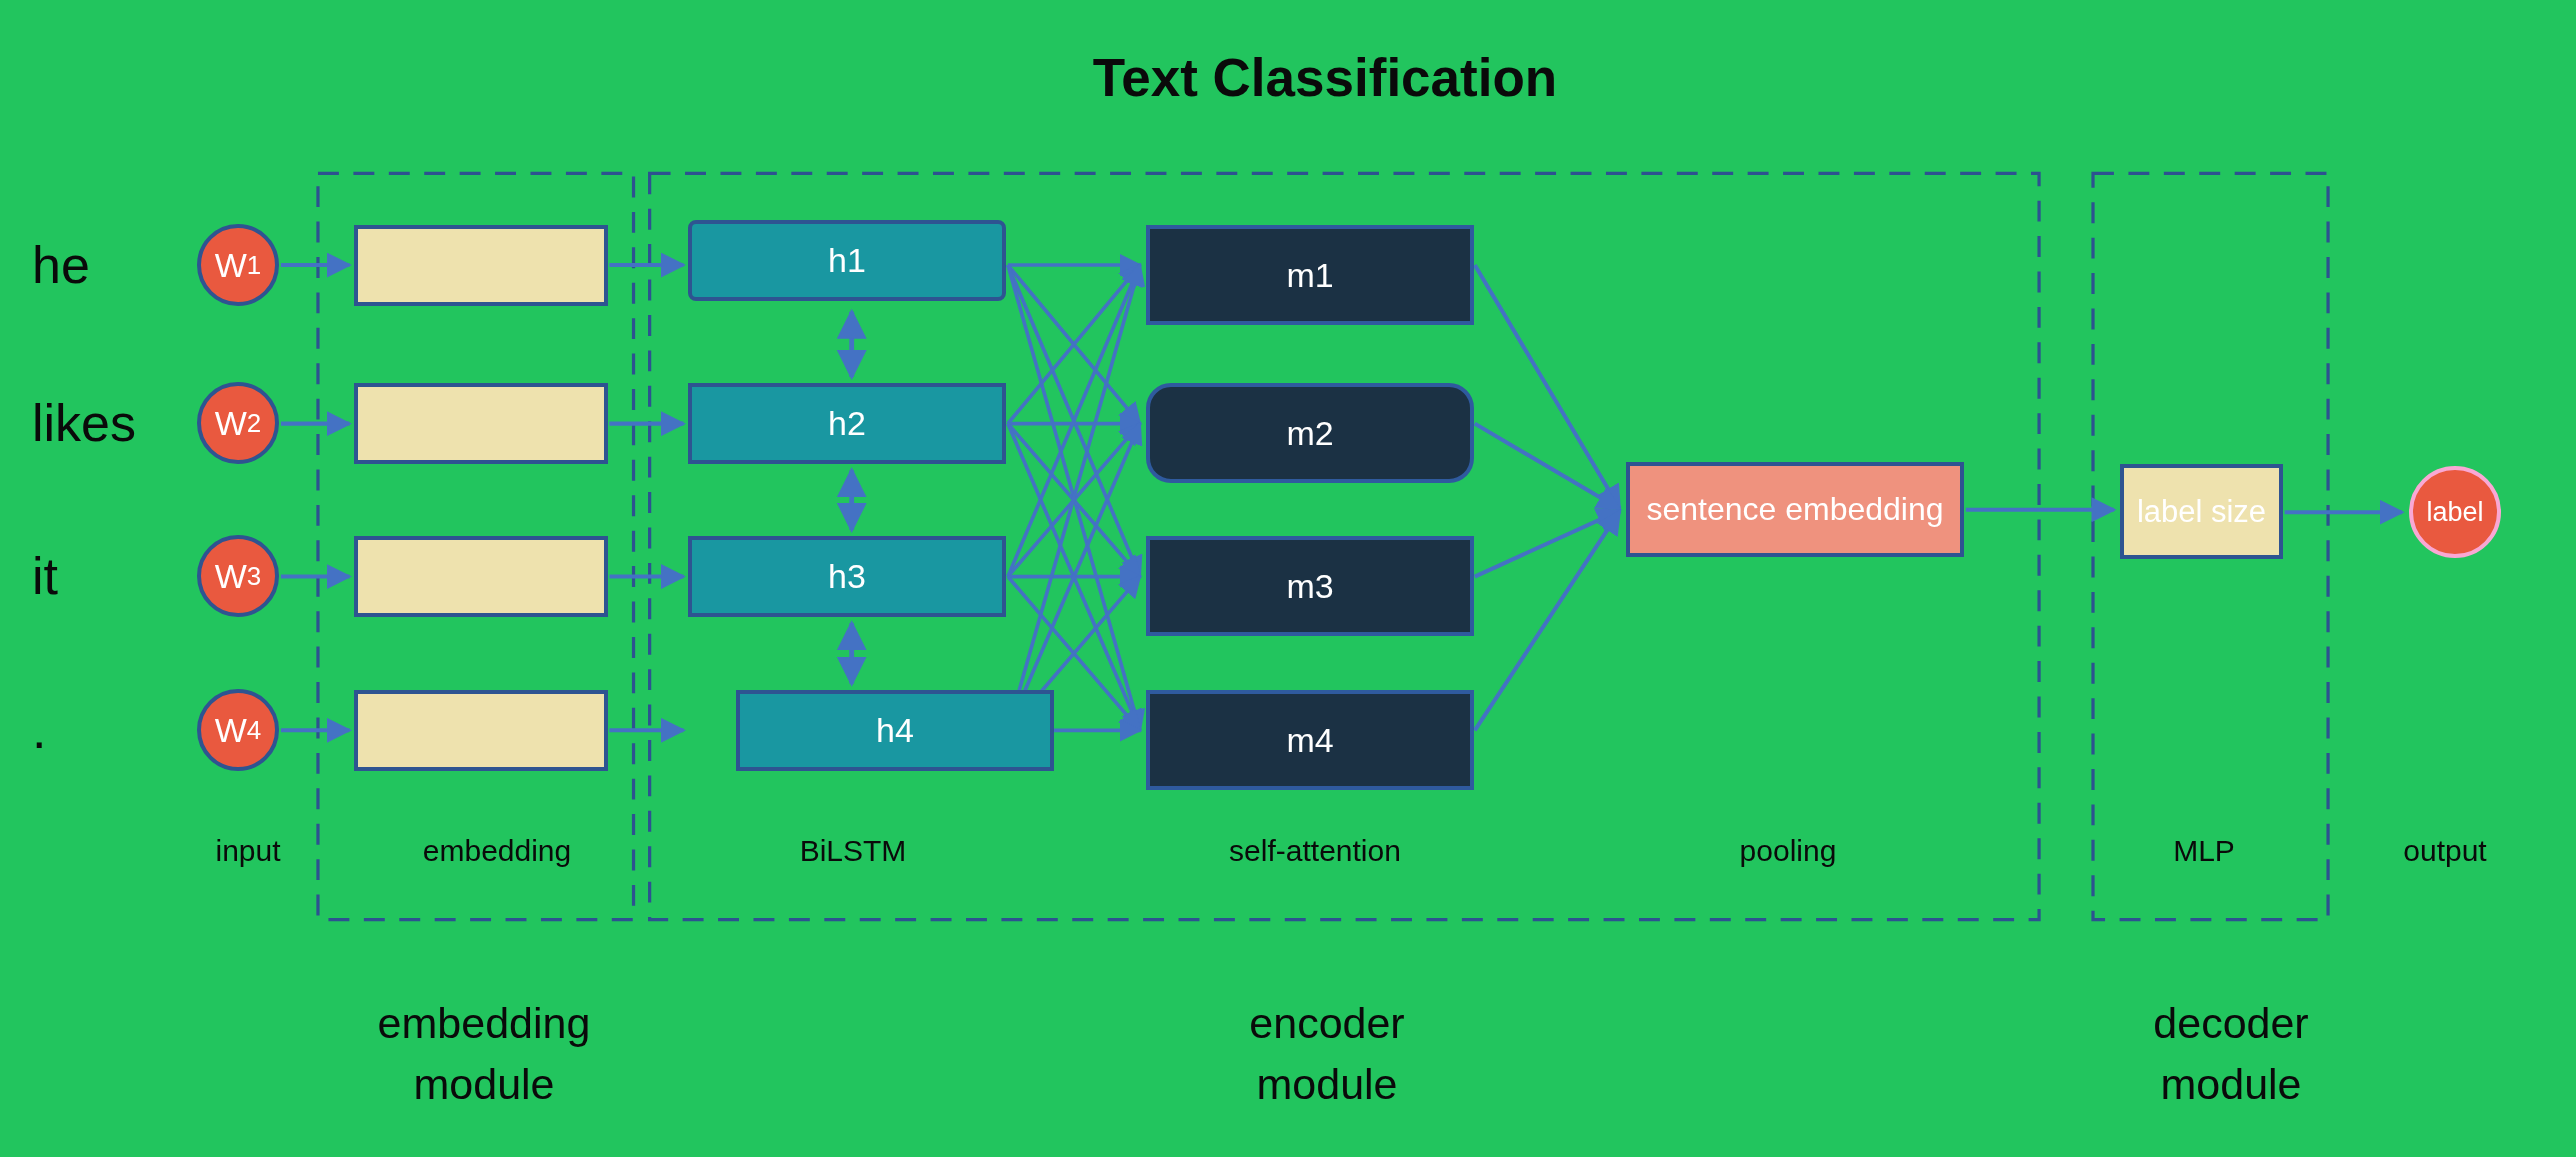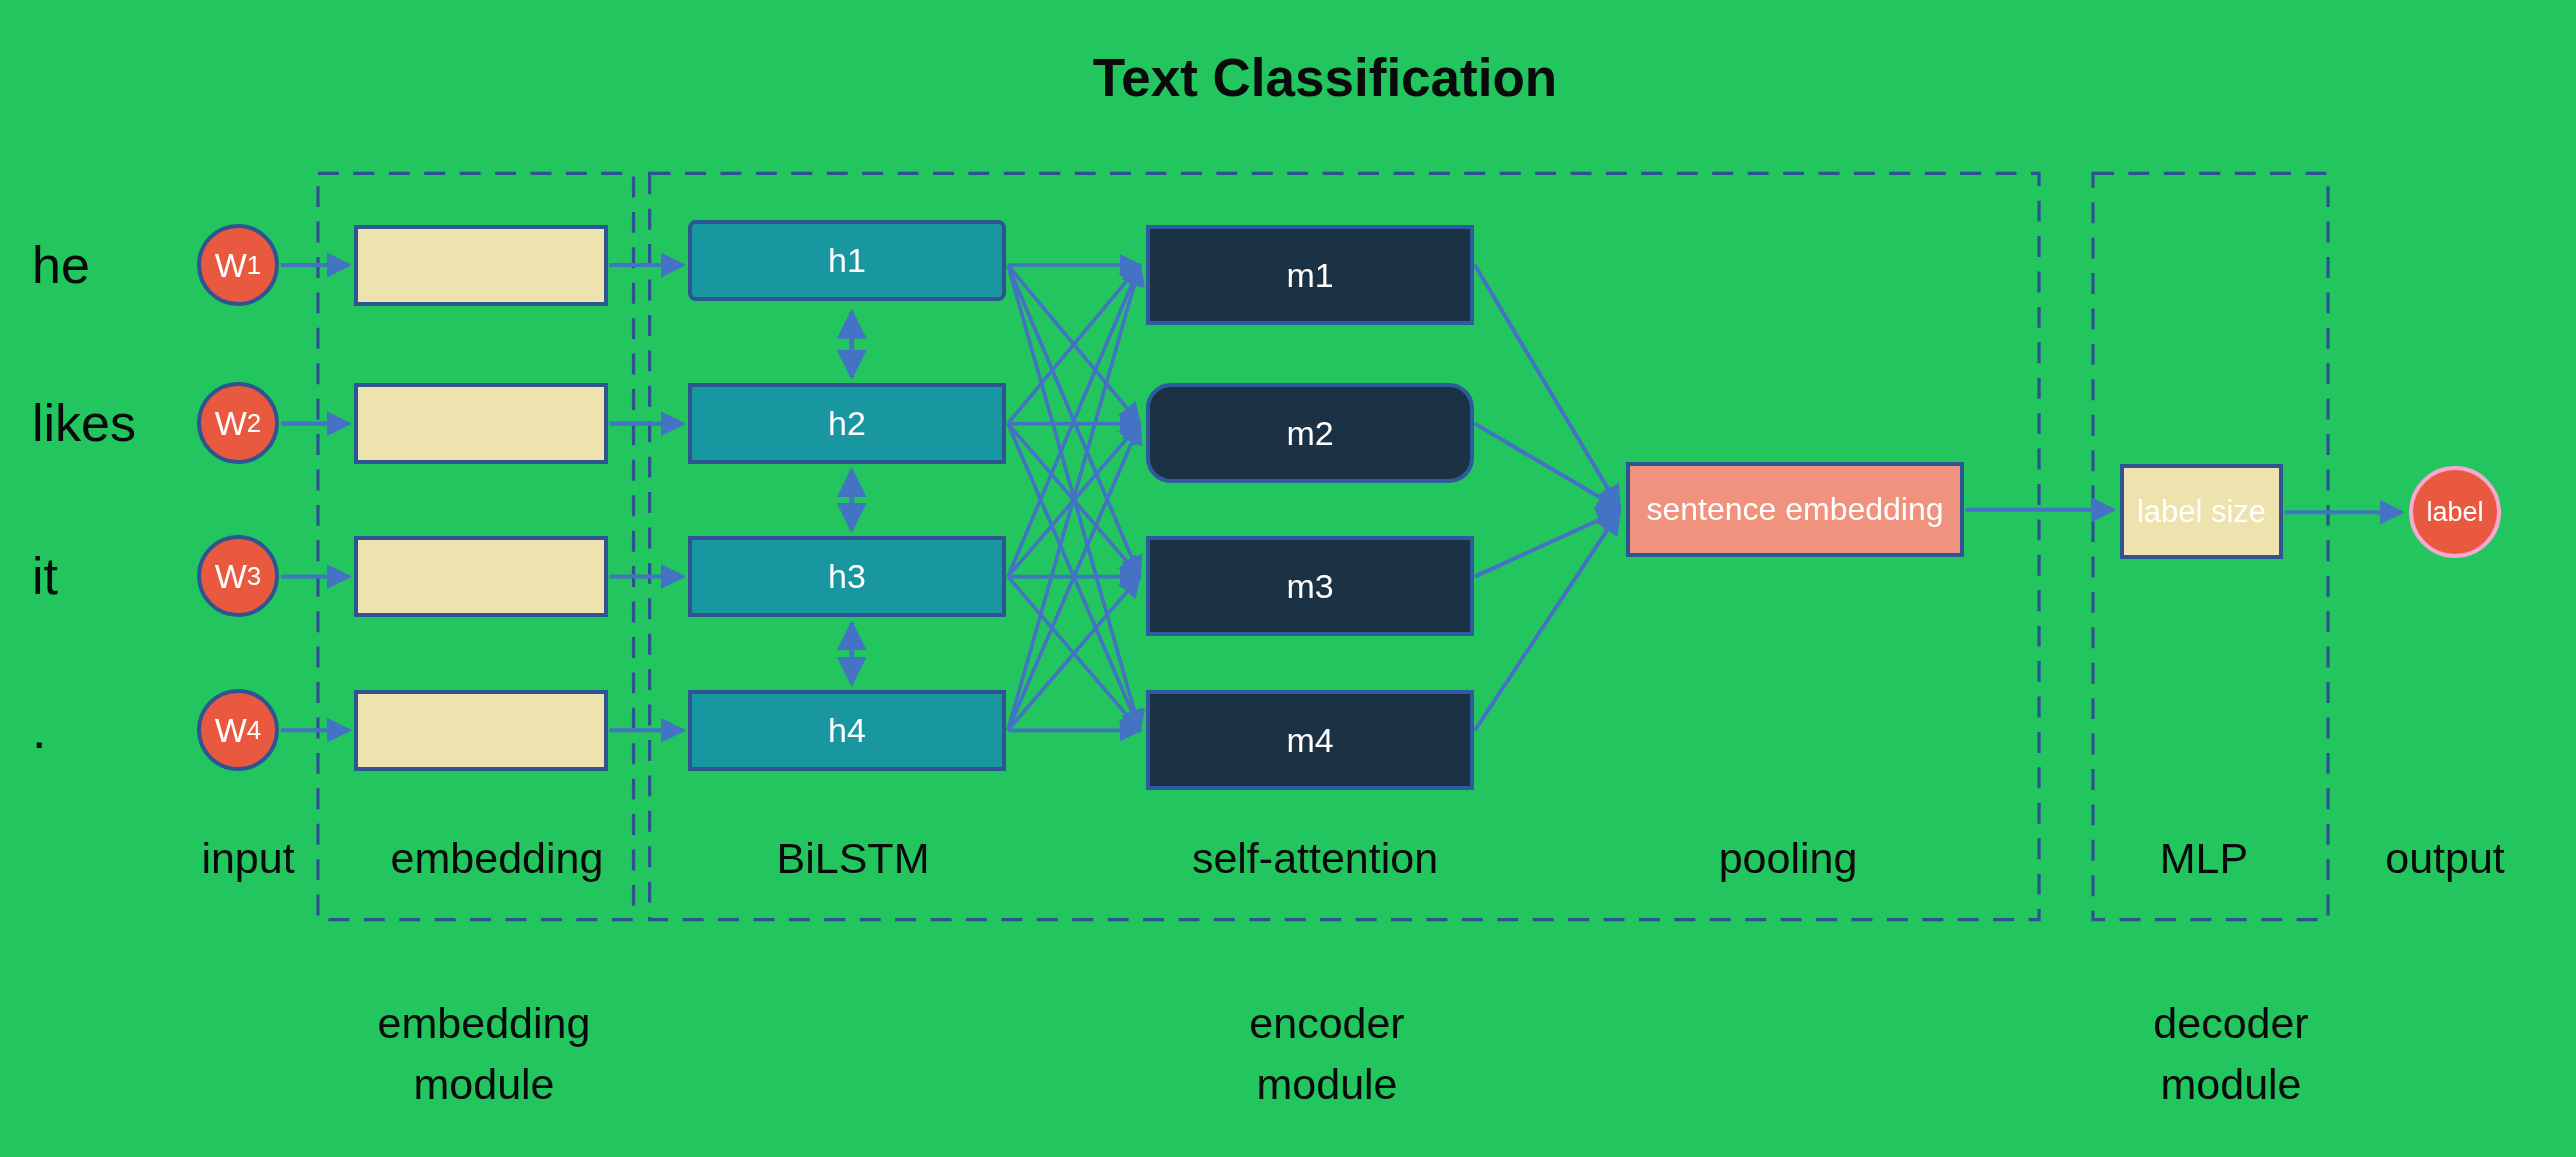--- a/index.html
+++ b/index.html
@@ -16,21 +16,21 @@
   .box{box-sizing:border-box;border:4px solid #2E5491;display:flex;align-items:center;
        justify-content:center;color:#fff;}
   .embed{left:354px;width:254px;height:81px;background:#EEE2AE;}
   .hbox{left:688px;width:318px;height:81px;background:#1997A1;font-size:34px;}
   .mbox{left:1146px;width:328px;height:100px;background:#1B3144;border-color:#2F5A9E;font-size:34px;}
   .pool{left:1626px;top:462px;width:338px;height:95px;background:#EF927E;border-width:4.8px;font-size:32px;}
   .mlpbox{left:2120px;top:464px;width:163px;height:95px;background:#EEE2AE;font-size:31px;}
   .outcircle{left:2409px;top:466px;width:92px;height:92px;border-radius:50%;background:#E9593F;
              border:4px solid #f9a8d4;box-sizing:border-box;display:flex;align-items:center;
              justify-content:center;color:#fff;font-size:27px;}
-  .stage{top:834px;transform:translateX(-50%);font-size:43px;color:#0a0a0a;white-space:nowrap;}
+  .stage{top:834px;transform:translateX(-50%);font-size:30px;color:#0a0a0a;white-space:nowrap;}
   .caption{top:993px;transform:translateX(-50%);font-size:43px;line-height:61px;color:#0a0a0a;
            text-align:center;white-space:nowrap;}
   svg{position:absolute;top:0;left:0;}
 </style>
 </head>
 <body>
 
 <div class="canvas">
 
   <svg width="2576" height="1158" viewBox="0 0 3200 1438">
@@ -128,21 +128,21 @@
 
   <div class="abs box hbox" style="top:220px;border-radius:8px;">
       <span>h1</span>
     </div>
   <div class="abs box hbox" style="top:383px;">
       <span>h2</span>
     </div>
   <div class="abs box hbox" style="top:536px;">
       <span>h3</span>
     </div>
-  <div class="abs box hbox" style="top:690px;">
+  <div class="abs box hbox" style="top:690px;margin-left:48px;">
       <span>h4</span>
     </div>
 
   <div class="abs box mbox" style="top:225px;">
       <span>m1</span>
     </div>
   <div class="abs box mbox" style="top:383px;border-radius:25px;">
       <span>m2</span>
     </div>
   <div class="abs box mbox" style="top:536px;">

